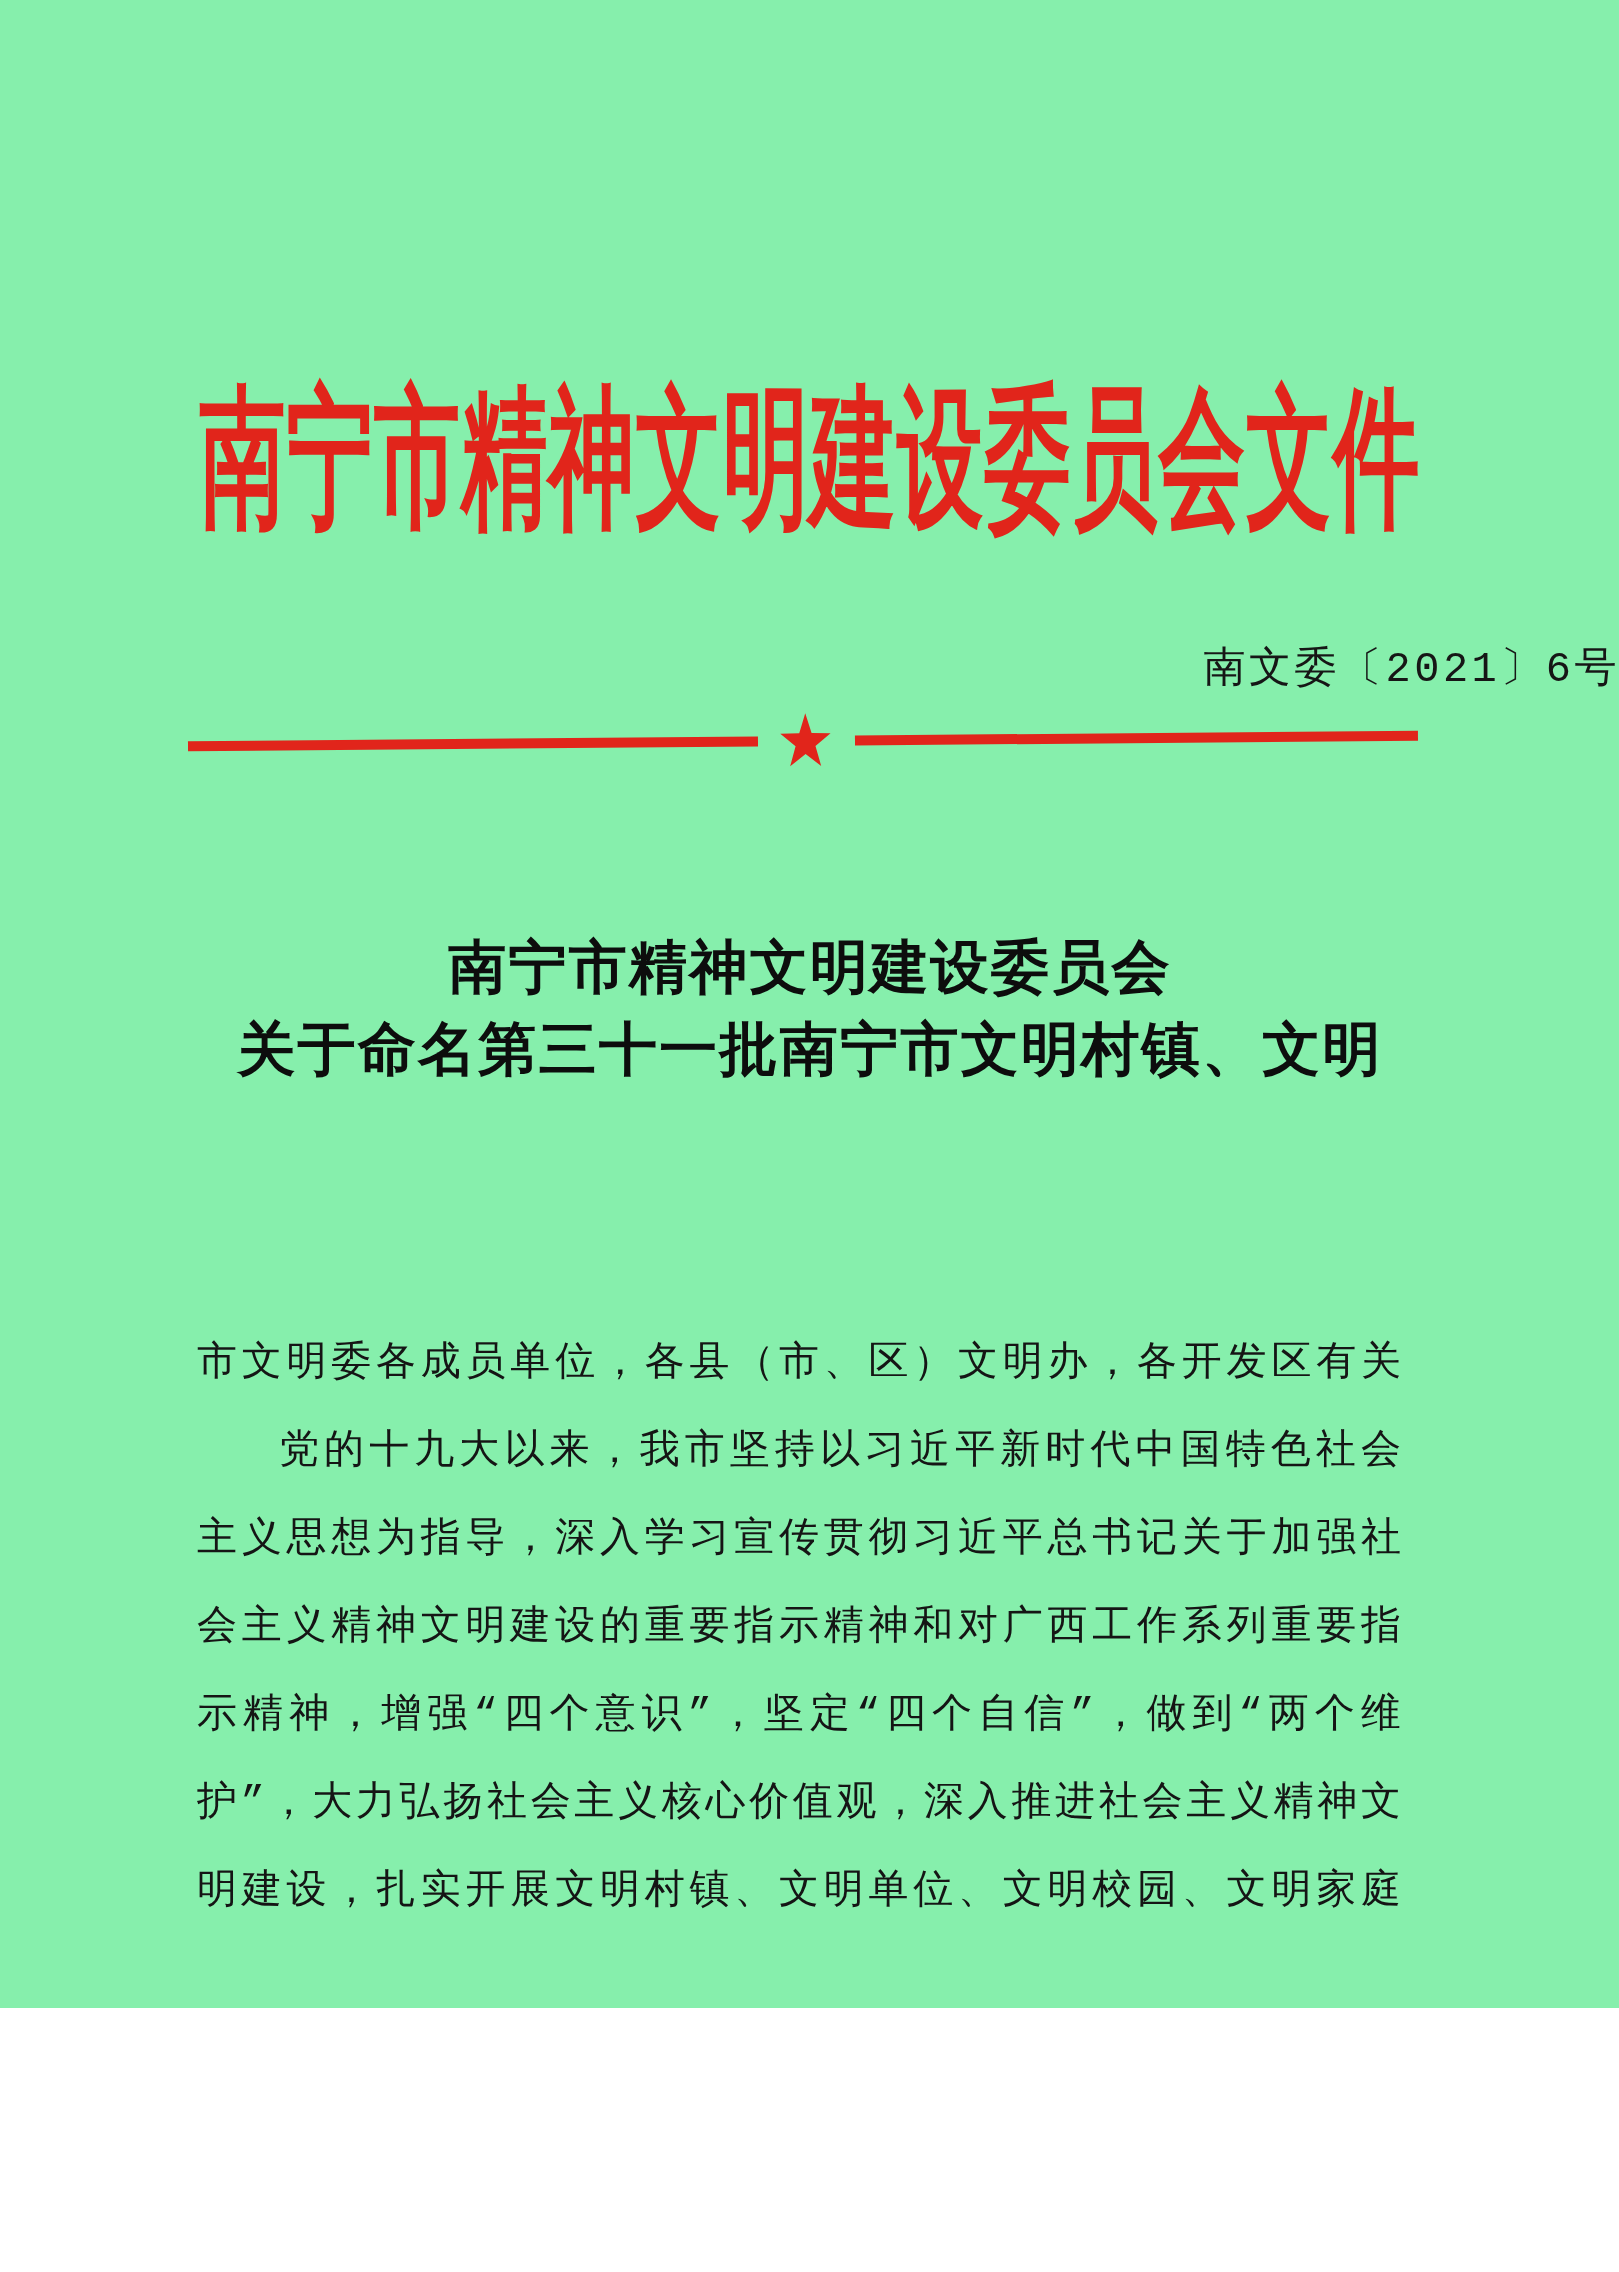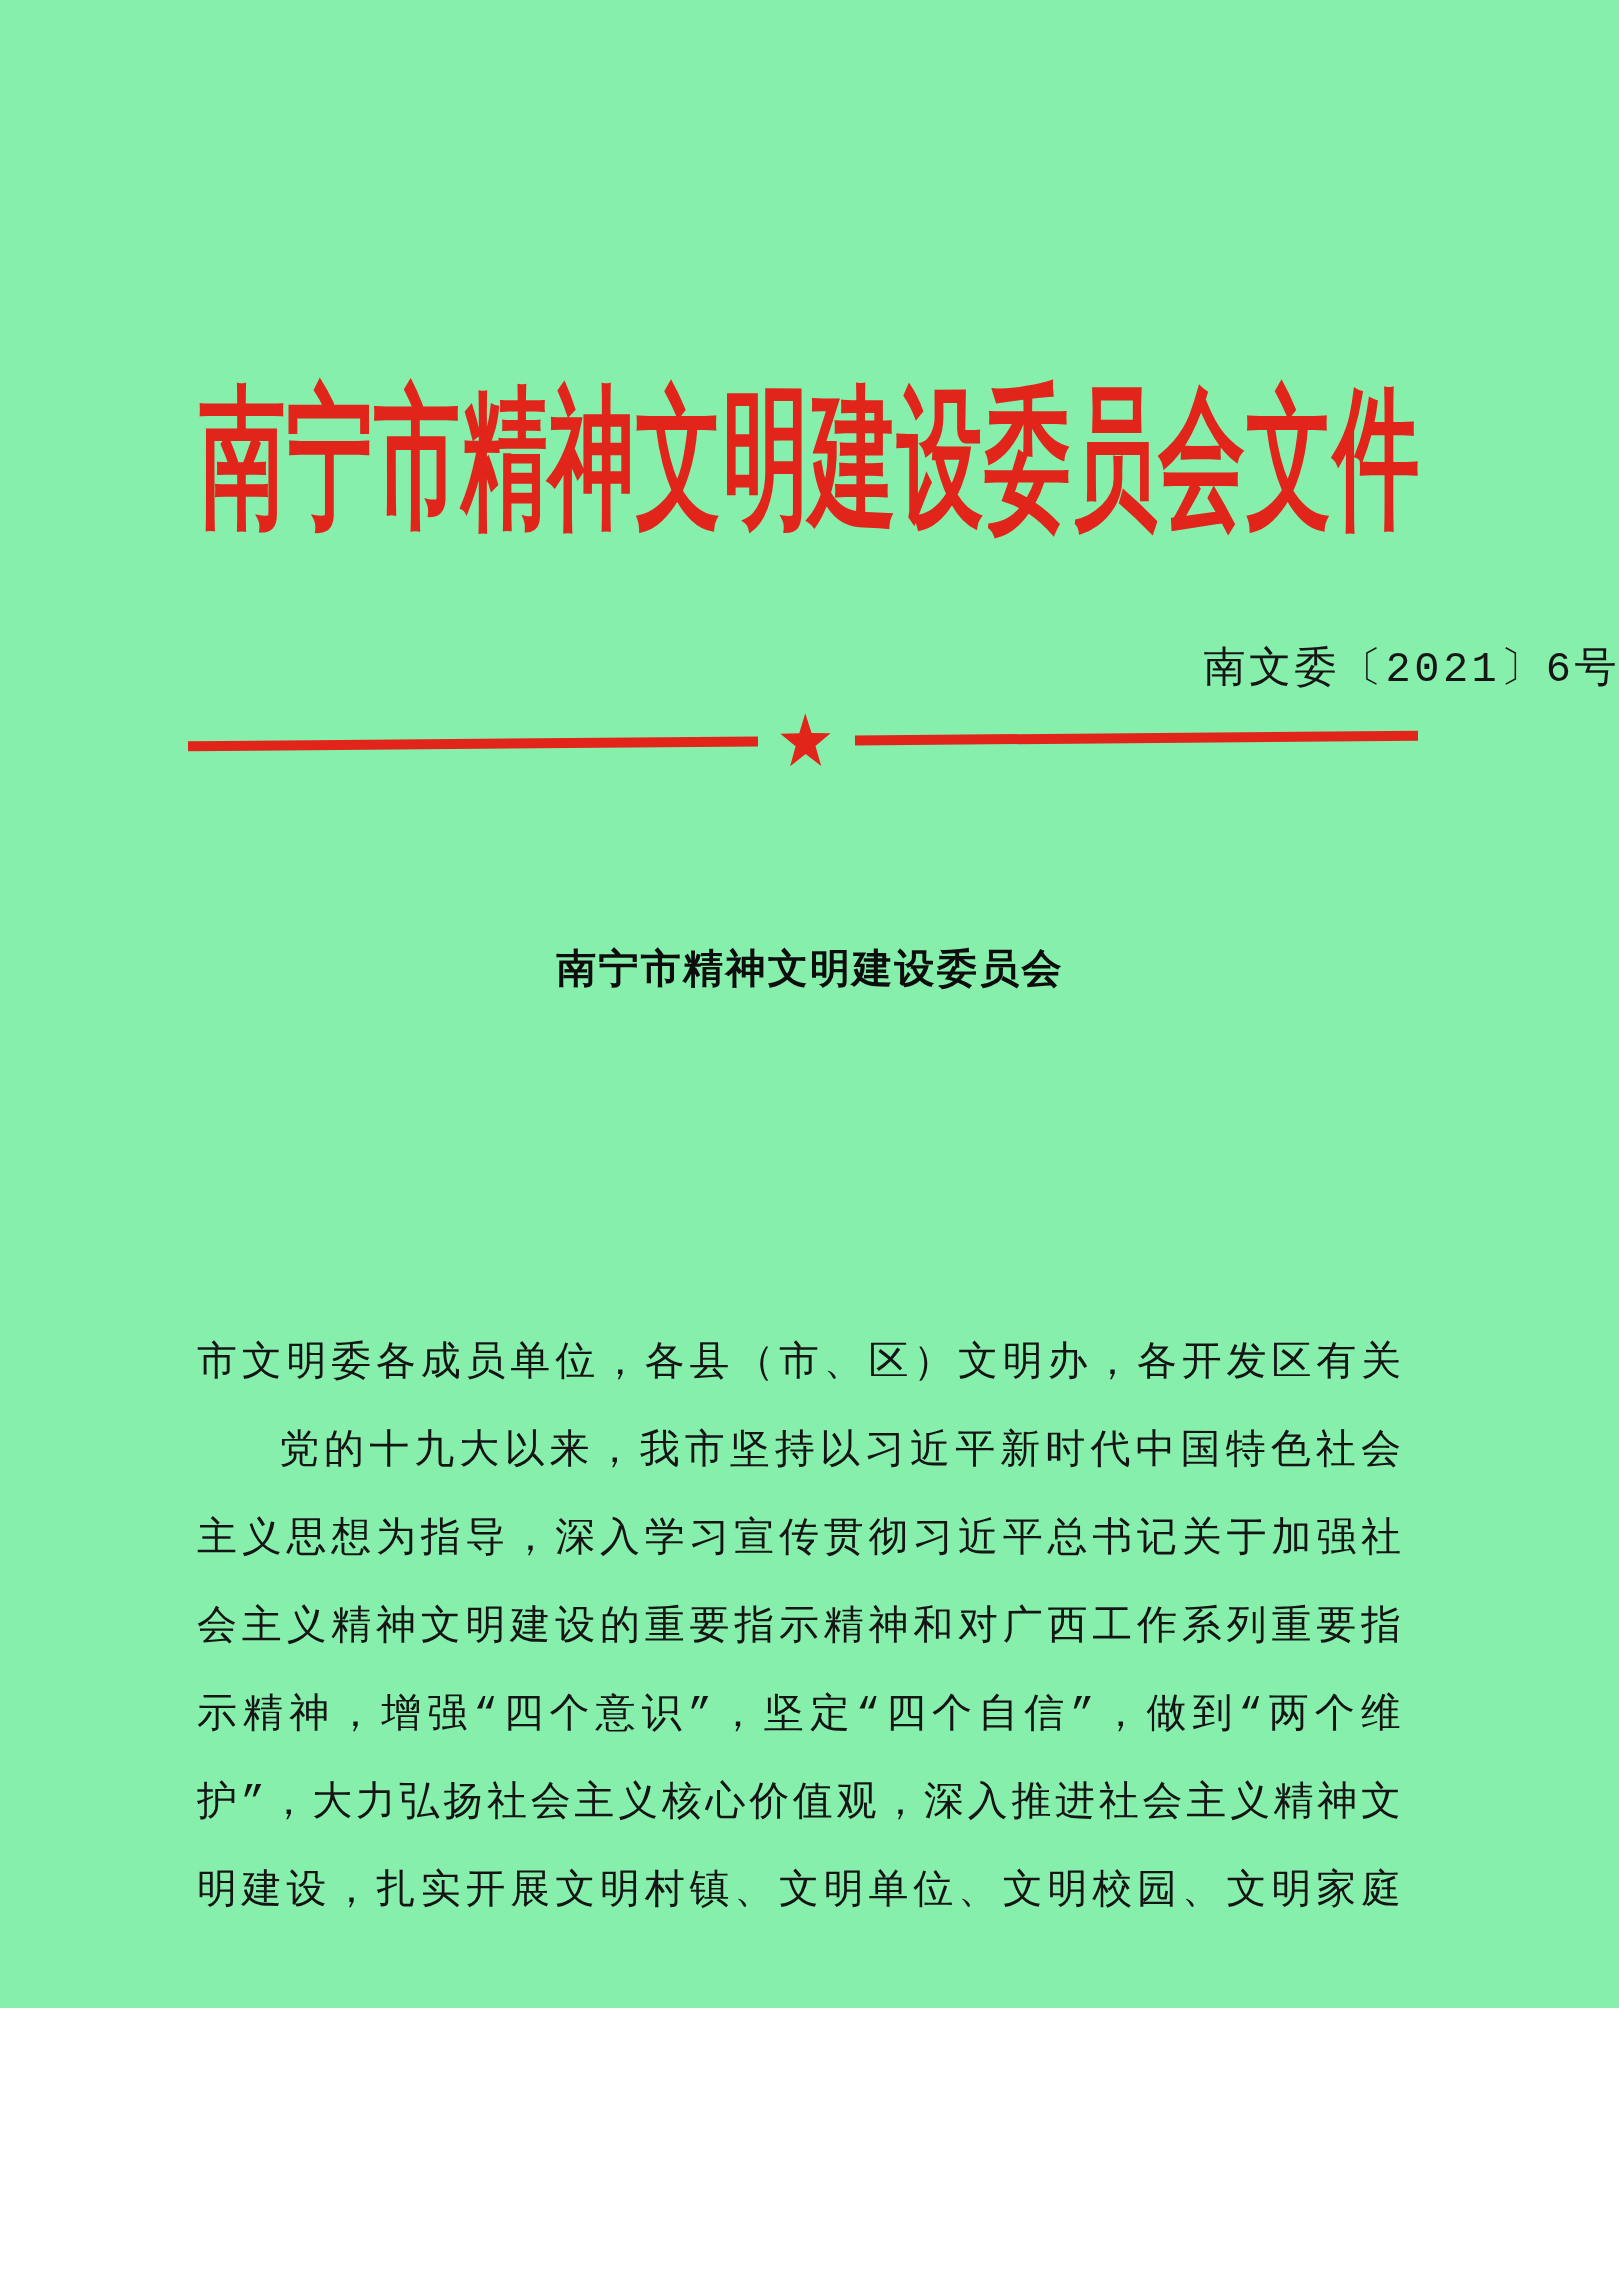--- a/index.html
+++ b/index.html
@@ -41,21 +41,21 @@
   .rule-seg.left{left:0;width:570px;}
   .rule-seg.right{right:0;width:563px;}
   .star{position:absolute;left:590px;top:-19px;width:55px;height:61px;}
   
   .doc-title{
     position:absolute;top:937px;left:0;width:100%;
     text-align:center;
   }
   .title-line{
     height:82px;
-    font-size:40px;line-height:69px;
+    font-size:58px;line-height:69px;
     font-weight:bold;
     letter-spacing:2.3px;
     color:#0d0d0d;
     white-space:nowrap;
   }
   
   .body-text{
     position:absolute;top:1340px;left:197px;width:1204px;
   }
   .bline{
@@ -89,20 +89,21 @@
   <div class="rule-wrap">
     <div class="rule-seg left"></div>
     <svg class="star" viewBox="0 0 100 100" preserveAspectRatio="none">
       <polygon points="50,2 61.2,34.6 95.7,35.2 68.1,55.9 78.2,88.8 50,69 21.8,88.8 31.9,55.9 4.3,35.2 38.8,34.6" fill="#e1251b" class="star-fill"></polygon>
     </svg>
     <div class="rule-seg right"></div>
   </div>
 
   <div class="doc-title">
     <div class="title-line">南宁市精神文明建设委员会</div>
+    <div class="title-line">关于命名第三十一批南宁市文明村镇、文明</div>
   </div>
 
   <div class="body-text">
     <div class="bline justify">
         <span>市</span>
         <span>文</span>
         <span>明</span>
         <span>委</span>
         <span>各</span>
         <span>成</span>

